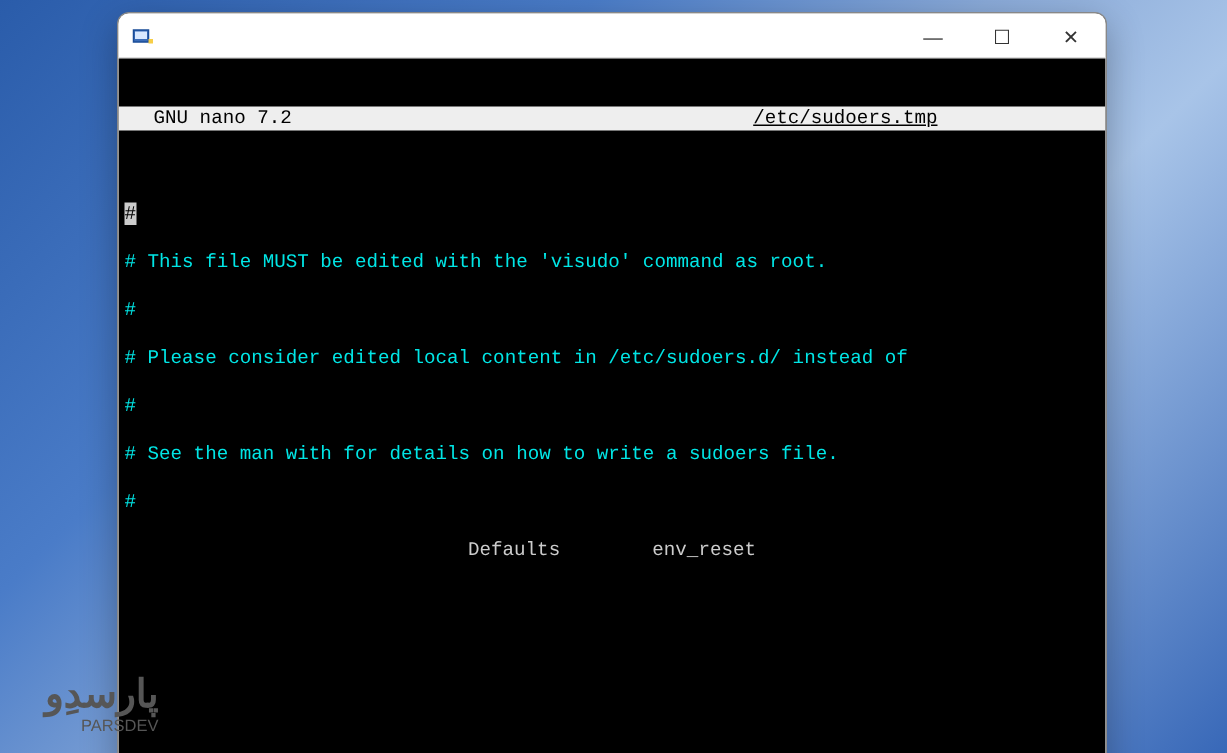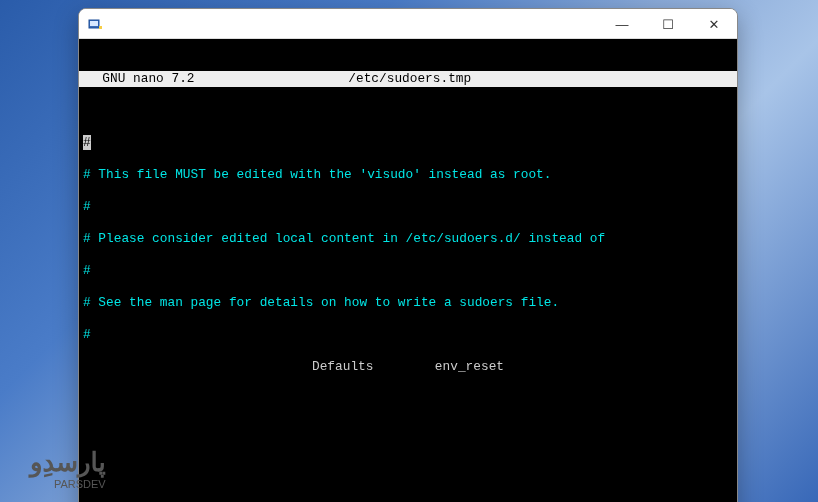--- a/index.html
+++ b/index.html
@@ -67,21 +67,21 @@
     overflow: hidden;
   }
   .term-header {
     background: #eeeeee;
     color: #000;
     display: flex;
     padding: 0 2px;
     height: 16px;
   }
   .th-left { flex: 0 0 auto; padding-left: 6px; }
-  .th-center { flex: 1; text-align: center; }
+  .th-center { flex: 1; text-align: right; text-decoration: underline; }
   .term-body {
     padding: 0 4px;
   }
   .cyan { color: #00e5e5; }
   .grey { color: #cccccc; text-align: center; }
   .inv { background: #cccccc; color: #000; }
   .brand {
     position: absolute;
     left: 30px;
     bottom: 12px;
@@ -118,25 +118,25 @@
   </div>
 
   <div class="terminal">
     <div class="term-header">
       <span class="th-left">  GNU nano 7.2</span>
       <span class="th-center">/etc/sudoers.tmp</span>
       <span style="flex:0 0 110px"></span>
     </div>
     <div class="term-body">
 <div class="cyan"><span class="inv">#</span></div>
-<div class="cyan"># This file MUST be edited with the 'visudo' instead as root.</div>
+<div class="cyan"># This file MUST be edited with the 'visudo' command as root.</div>
 <div class="cyan">#</div>
 <div class="cyan"># Please consider edited local content in /etc/sudoers.d/ instead of</div>
 <div class="cyan">#</div>
-<div class="cyan"># See the man page for details on how to write a sudoers file.</div>
+<div class="cyan"># See the man with for details on how to write a sudoers file.</div>
 <div class="cyan">#</div>
 <div class="grey">Defaults        env_reset</div>
 <div class="grey"></div>
 
 
 
 <div class="grey"></div>
 
 
 

